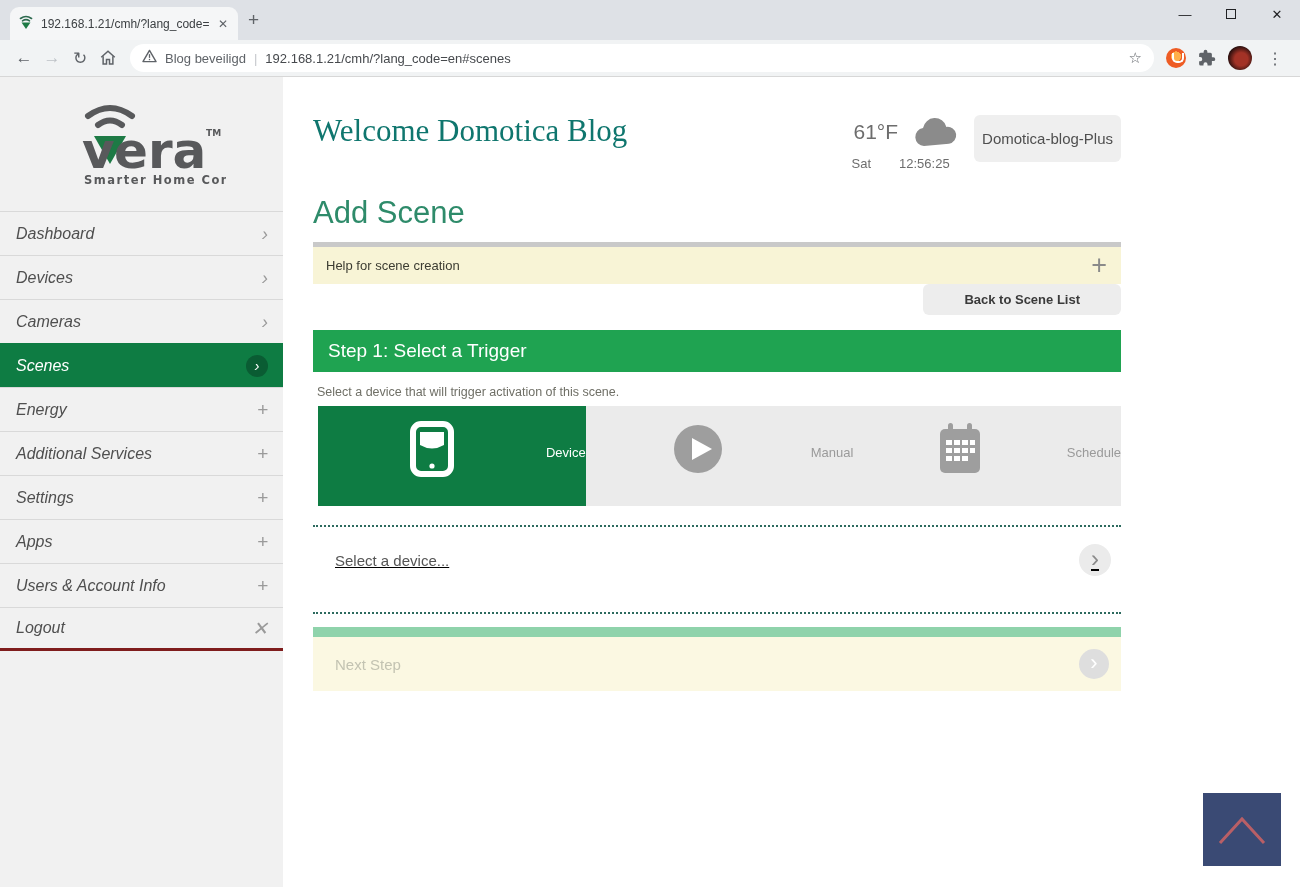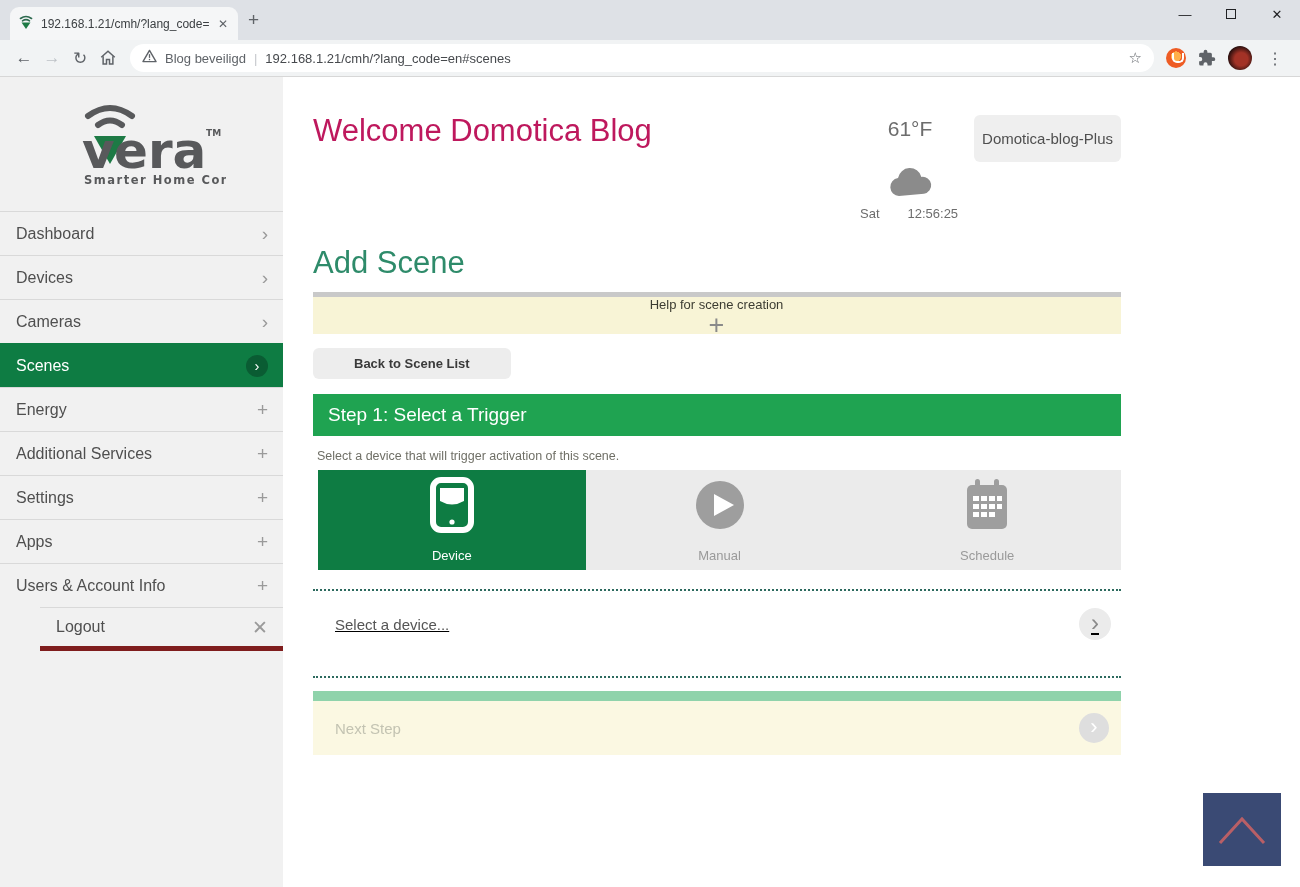--- a/index.html
+++ b/index.html
@@ -44,77 +44,76 @@
   .ext-orange { width:20px; height:20px; border-radius:50%; background:radial-gradient(circle at 50% 42%, #ffb14a 0 32%, #ee5c24 33% 100%); position:relative; cursor:pointer; }
   .ext-orange::after { content:""; position:absolute; left:6px; top:5px; width:8px; height:8px; border:2px solid #fff; border-top:none; border-radius:0 0 5px 5px; }
   .ext-puzzle { color:#5f6368; cursor:pointer; display:flex; }
   .avatar { width:24px; height:24px; border-radius:50%; background:radial-gradient(circle at 55% 55%, #a33226 0 35%, #2a0f0e 70%); cursor:pointer; }
   .kebab { font-size:16px; color:#5f6368; cursor:pointer; padding:0 3px; }
 
   
   .app { display:flex; height:810px; }
   .sidebar { width:283px; background:#f1f1f1; flex-shrink:0; }
   .logo-area { height:134px; display:flex; align-items:center; justify-content:center; }
-  .menu { list-style:none; }
+  .menu { list-style:none;font-style:italic; }
   .menu-item {
     height:44px; display:flex; align-items:center; justify-content:space-between;
     padding:0 15px 0 16px; border-top:1px solid #d9d9d9; cursor:pointer;
     font-size:16px; color:#4f4f4f; background:#f1f1f1;
   }
-  .menu-item:last-child { border-bottom:5px solid #7f1d1d;margin-left:40px; }
+  .menu-item:last-child { border-bottom:3px solid #7f1d1d; }
   .mi-icon { color:#9a9a9a; font-size:19px; line-height:1; }
   .menu-item.active { background:#0e7c43; color:#fff; border-top-color:#0e7c43; }
   .active-circle {
     width:22px; height:22px; border-radius:50%; background:#0a5c33;
     display:flex; align-items:center; justify-content:center;
     color:#fff; font-size:15px; line-height:1; padding-bottom:1px;
   }
 
   .content { flex:1; background:#fff; }
   .container { width:808px; margin-left:30px; padding-top:34px; }
 
   .header-row { display:flex; justify-content:space-between; align-items:flex-start; }
-  .welcome { font-size:31px; line-height:39px; color:#be185d; font-weight:400; max-width:360px; }
+  .welcome { font-size:31px; line-height:39px; color:#0f766e; font-weight:400; max-width:360px;font-family:Liberation Serif, serif; }
   .status-group { display:flex; align-items:flex-start; gap:16px; margin-top:4px; }
   .weather-col { padding-top:2px; }
-  .temp-row { display:flex; align-items:center; gap:26px; margin-left:2px;flex-direction:column; }
+  .temp-row { display:flex; align-items:center; gap:14px; margin-left:2px; }
   .temp { font-size:21px; color:#6d6d6d; }
   .cloud svg { display:block; }
   .daytime-row { display:flex; gap:28px; margin-top:9px; font-size:13px; color:#6d6d6d; }
   .controller-btn {
     background:#efefef; border:none; border-radius:6px; padding:15px 8px;
     font-size:15px; color:#4f4f4f; cursor:pointer; font-family:inherit; white-space:nowrap;
   }
 
   .page-title { font-size:31px; color:#2e8b6a; font-weight:400; margin-top:24px; }
 
   .help-bar {
     margin-top:11px; background:#f8f4d6; border-top:5px solid #c9c9c9;
     height:42px; display:flex; align-items:center; justify-content:space-between;
     padding:0 14px 0 13px;
-    flex-direction:column;
   }
   .help-label { font-size:13px; color:#3c3c32; }
   .help-expand { font-size:27px; font-weight:300; color:#8a8a8a; cursor:pointer; line-height:1; }
 
-  .back-row { display:flex; margin-top:14px; }
+  .back-row { display:flex; justify-content:flex-end; }
   .back-btn {
     background:#ededed; border:none; border-radius:6px; padding:8px 41px;
     font-size:13px; font-weight:700; color:#3a3a3a; cursor:pointer; font-family:inherit;
   }
 
   .step-header {
     margin-top:15px; background:#1fa351; height:42px; display:flex; align-items:center;
     padding-left:15px; color:#fff; font-size:19px;
   }
   .step-desc { margin:13px 0 7px 4px; font-size:12.5px; color:#6f6f66; }
 
   .tiles { display:flex; height:100px; margin-left:5px; }
   .tile {
-    flex:1; background:#ebebeb; display:flex; flex-direction:column;
+    flex:1; background:#ebebeb; display:flex; flex-direction:row;
     align-items:center; justify-content:flex-end; padding-bottom:7px; cursor:pointer;
   }
   .tile .tile-icon { margin-bottom:8px; display:flex; align-items:center; justify-content:center; flex:1; }
   .tile-label { font-size:13px; color:#9a9a9a; }
   .tile.selected { background:#0e7c43; }
   .tile.selected .tile-label { color:#fff; }
 
   .whenever { margin:31px 0 0 22px; font-size:15px; color:#3f3f3f; }
   .dotted { border-top:2px dotted #2d6a5e; margin-top:19px; }
   .select-row {

